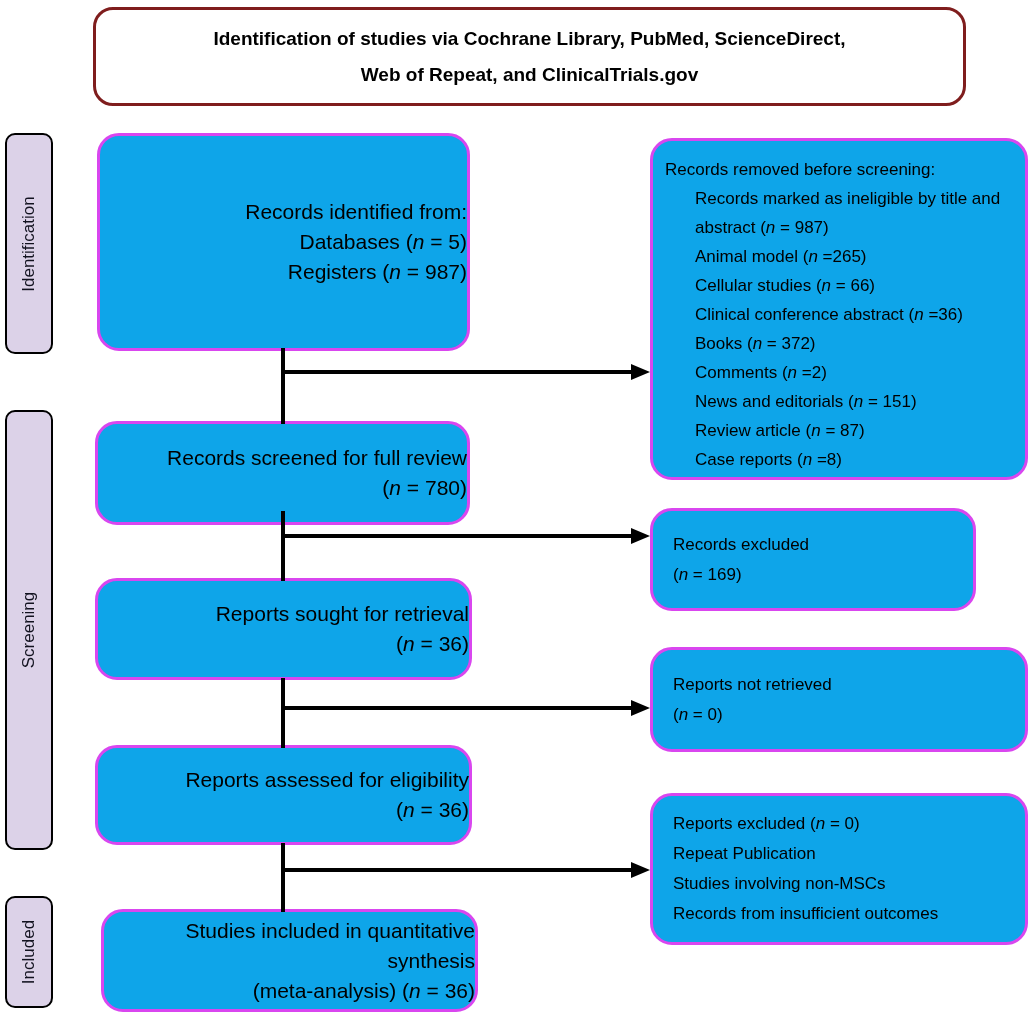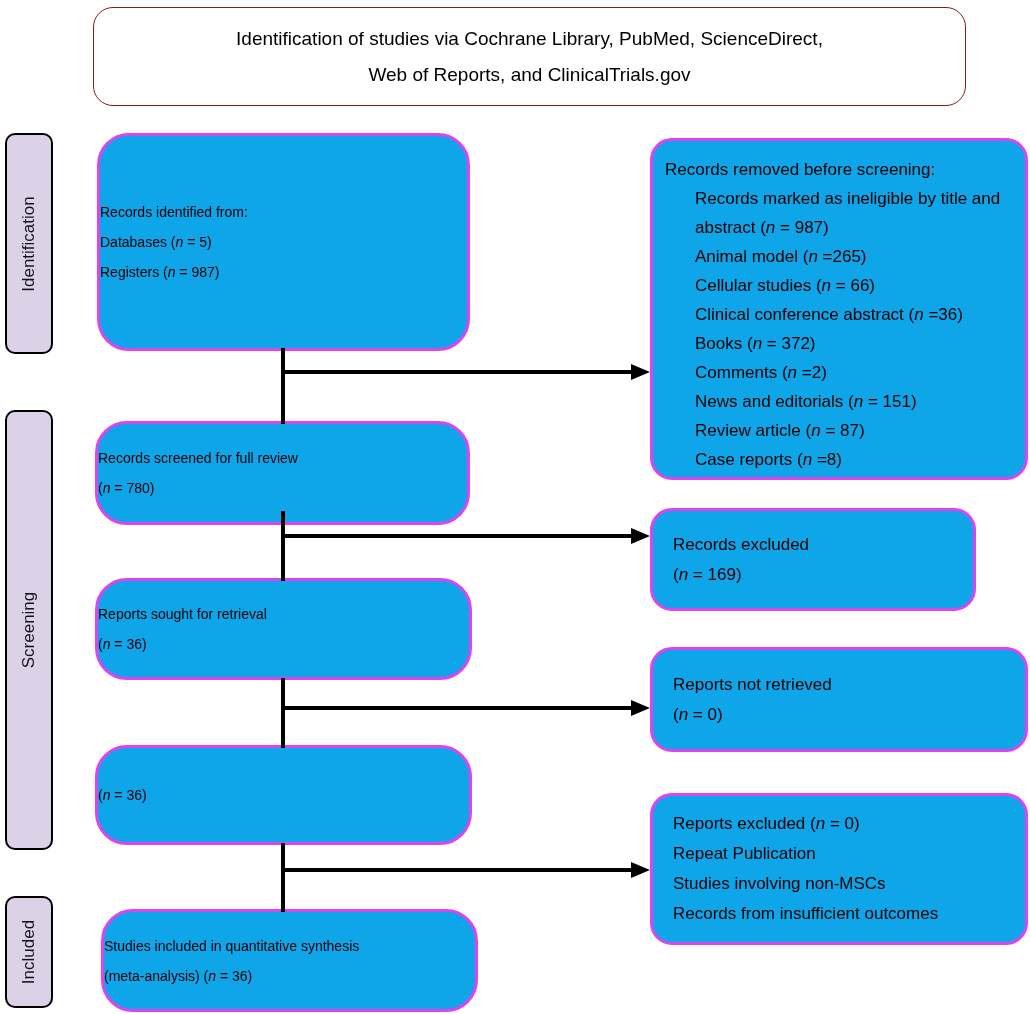--- a/index.html
+++ b/index.html
@@ -16,29 +16,29 @@
     position: absolute;
     background: #0ea5e9;
     border: 3px solid #d946ef;
     border-radius: 22px;
     box-sizing: border-box;
     display: flex;
     flex-direction: column;
     justify-content: center;
   }
   .box .line { line-height: 30px; }
-  .center-text { text-align: left; font-size: 14px; border-radius: 32px; }
+  .center-text { text-align: right; font-size: 21px; }
   .left-text { text-align: left; font-size: 17px; }
   .title-box {
     position: absolute;
     left: 93px; top: 7px; width: 873px; height: 99px;
-    border: 1px solid #7f1d1d; border-radius: 20px;
+    border: 3px solid #7f1d1d; border-radius: 20px;
     box-sizing: border-box;
     display: flex; flex-direction: column; justify-content: center;
-    text-align: center; font-weight: normal; font-size: 19px;
+    text-align: center; font-weight: bold; font-size: 19px;
   }
   .title-box .tline { line-height: 36px; }
   .sidebar {
     position: absolute;
     left: 5px; width: 48px;
     background: #dcd2e8;
     border: 2.5px solid #000000;
     border-radius: 10px;
     box-sizing: border-box;
     display: flex; align-items: center; justify-content: center;
@@ -73,21 +73,21 @@
   .r1 .line { line-height: 29px; }
   i { font-style: italic; }
 </style>
 </head>
 <body>
 
 <div class="canvas">
 
   <div class="title-box">
     <div class="tline">Identification of studies via Cochrane Library, PubMed, ScienceDirect,</div>
-    <div class="tline">Web of Reports, and ClinicalTrials.gov</div>
+    <div class="tline">Web of Repeat, and ClinicalTrials.gov</div>
   </div>
 
   <div class="sidebar" style="top:133px; height:221px;">
     <span>Identification</span>
   </div>
   <div class="sidebar" style="top:410px; height:440px;">
     <span>Screening</span>
   </div>
   <div class="sidebar" style="top:896px; height:112px;">
     <span>Included</span>
@@ -103,20 +103,21 @@
       <div class="line">Records screened for full review</div>
       <div class="line">(<i>n</i> = 780)</div>
     </div>
 
   <div class="box center-text" style="left:95px; top:578px; width:377px; height:102px;">
       <div class="line">Reports sought for retrieval</div>
       <div class="line">(<i>n</i> = 36)</div>
     </div>
 
   <div class="box center-text" style="left:95px; top:745px; width:377px; height:100px;">
+      <div class="line">Reports assessed for eligibility</div>
       <div class="line">(<i>n</i> = 36)</div>
     </div>
 
   <div class="box center-text" style="left:101px; top:909px; width:377px; height:103px;">
       <div class="line">Studies included in quantitative synthesis</div>
       <div class="line">(meta-analysis) (<i>n</i> = 36)</div>
     </div>
 
   <div class="box left-text r1" style="left:650px; top:138px; width:378px; height:342px;">
       <div class="line">Records removed before screening:</div>

